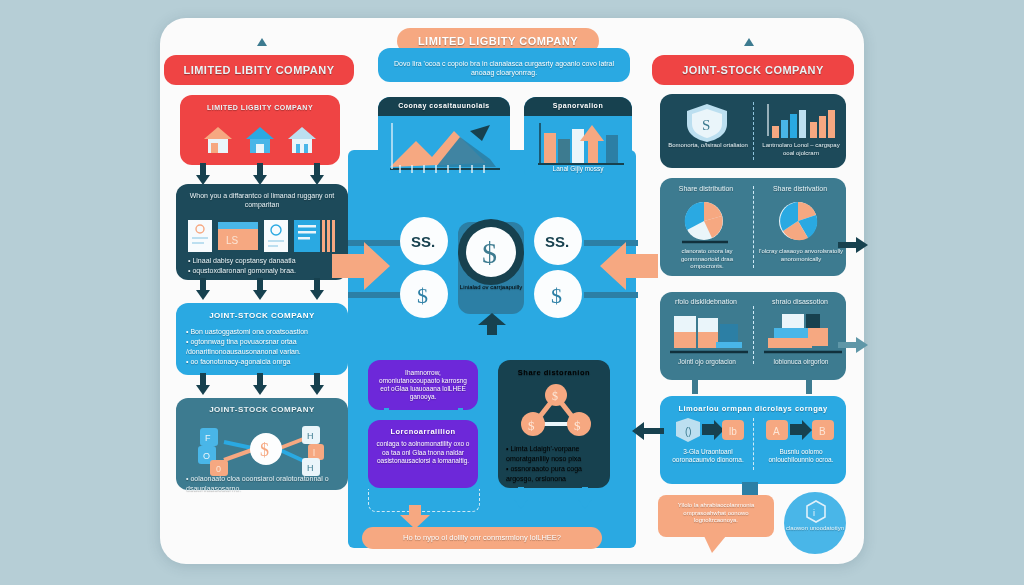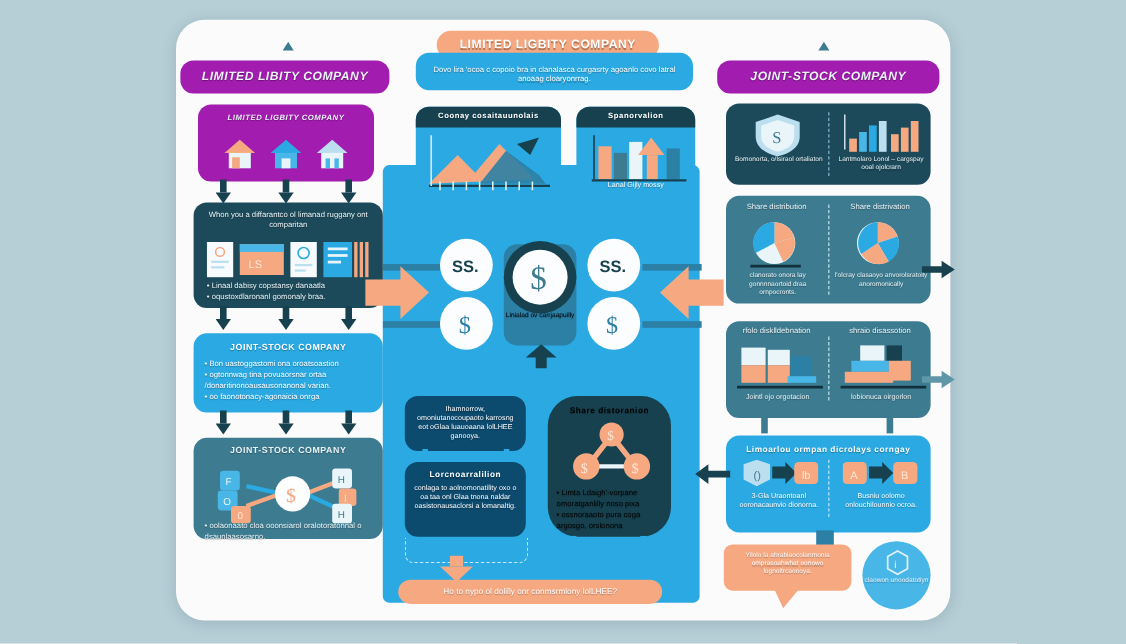--- a/index.html
+++ b/index.html
@@ -17,26 +17,26 @@
     box-shadow:0 2px 14px rgba(40,70,90,.18);
   }
 
   
   .center-panel{
     position:absolute;left:348px;top:150px;width:288px;height:398px;
     background:#2aa9e2;border-radius:6px;
   }
 
   .node{position:absolute;box-sizing:border-box;border-radius:12px;}
-  .dark{background:#a21caf;color:#eaf3f6;font-style:italic;}
+  .dark{background:#ef4444;color:#eaf3f6;}
   .navy{background:#1d4a5a;color:#eaf3f6;}
   .blue{background:#2aa9e2;color:#ffffff;}
   .slate{background:#3d7b90;color:#e9f3f6;}
   .peach{background:#f6a881;color:#ffffff;}
-  .lightblue{background:#0c4a6e;color:#ffffff;}
+  .lightblue{background:#6d28d9;color:#ffffff;}
 
   .hdr{
     font-weight:bold;letter-spacing:.5px;text-align:center;
     text-shadow:0 1px 1px rgba(0,0,0,.35);
   }
   .blurry{
     filter:blur(.45px);
     text-align:center;line-height:1.25;
     text-shadow:0 1px 1px rgba(0,0,0,.3);
   }
@@ -295,21 +295,21 @@
     <rect x="4" y="0" width="5" height="12" fill="#2aa9e2"></rect>
     <rect x="78" y="0" width="5" height="12" fill="#2aa9e2"></rect>
   </svg>
 
   <div class="node lightblue" style="left:368px;top:420px;width:110px;height:68px;">
     <div class="hdr blurry" style="font-size:7.5px;padding-top:7px;">Lorcnoarralilion</div>
     <div class="blurry" style="font-size:6.5px;padding:4px 8px 0;">conlaga to aolnomonatility oxo o oa taa onl Glaa tnona naldar oasistonausaclorsi a lomanaltig.</div>
   </div>
   <div style="position:absolute;left:368px;top:489px;width:110px;height:22px;border:1.5px dashed #cfeaf7;border-top:none;border-radius:0 0 8px 8px;"></div>
 
-  <div class="node" style="left:498px;top:360px;width:112px;height:128px;background:#17414f;border-radius:27px;">
+  <div class="node" style="left:498px;top:360px;width:112px;height:128px;background:#17414f;">
     <div class="hdr blurry" style="font-size:7.5px;padding-top:8px;">Share distoranion</div>
     <svg style="position:absolute;left:16px;top:22px" width="84" height="58">
       <line x1="42" y1="14" x2="20" y2="42" stroke="#f6a881" stroke-width="5"></line>
       <line x1="42" y1="14" x2="64" y2="42" stroke="#f6a881" stroke-width="5"></line>
       <line x1="20" y1="42" x2="64" y2="42" stroke="#eaf5fa" stroke-width="4"></line>
       <circle cx="42" cy="13" r="11" fill="#f6a881"></circle>
         <text x="38" y="18" font-size="12" fill="#fde6d6" font-family="Liberation Serif">$</text>
       <circle cx="19" cy="42" r="12" fill="#f6a881"></circle>
         <text x="14" y="48" font-size="13" fill="#fde6d6" font-family="Liberation Serif">$</text>
       <circle cx="65" cy="42" r="12" fill="#f6a881"></circle>

